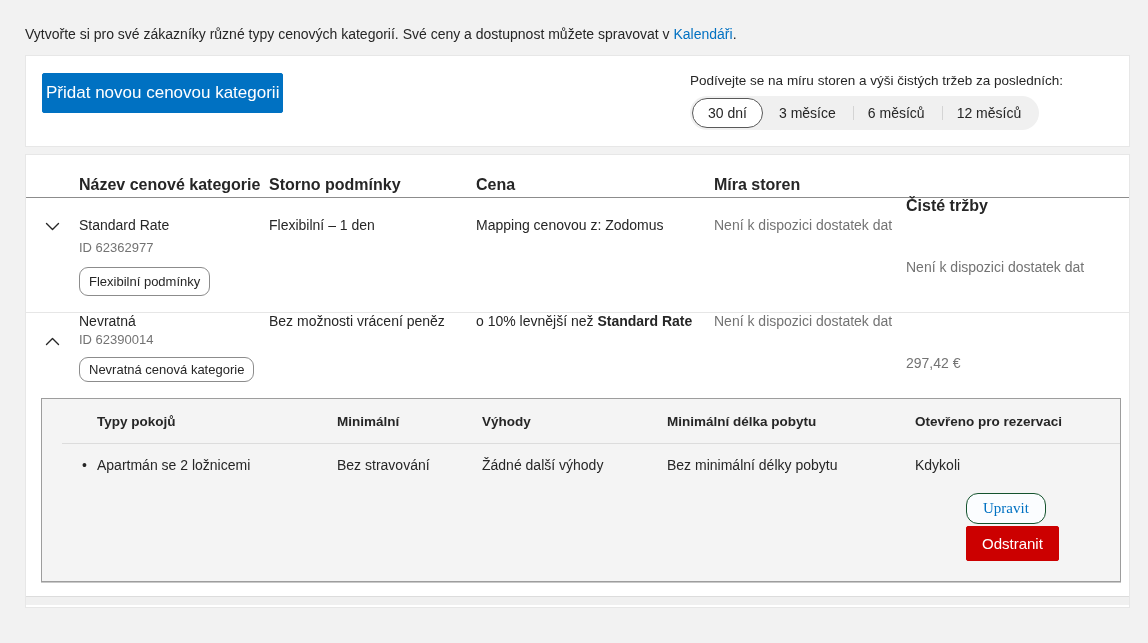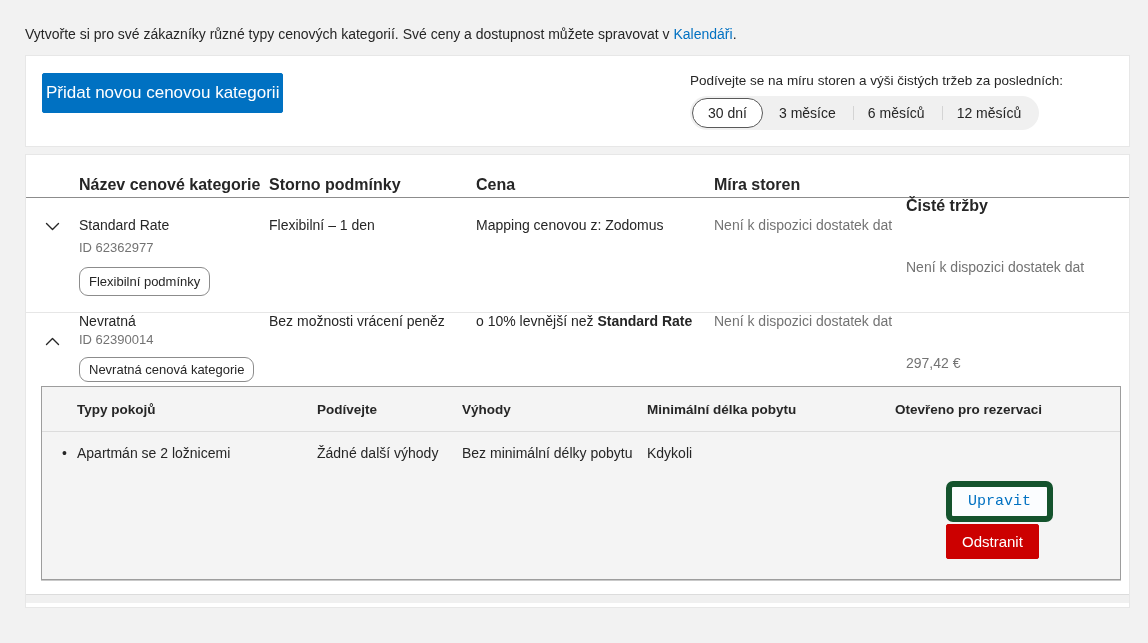--- a/index.html
+++ b/index.html
@@ -57,33 +57,34 @@
   .rate-badge {
     display:inline-block; margin-top:10px; border:1px solid #8c8c8c; background:#fff;
     border-radius:9px; padding:4px 9px; font-size:13px; color:#262626;
   }
   .muted { color:#737373; }
   .last-cell { padding-right:16px;margin-top:42px; }
 
   
   .row2-wrap { border-bottom:none; }
   .expanded-panel {
-    margin:4px 8px 0 15px; background:#f4f4f4; border:1px solid #9d9d9d;
+    margin:16px 8px 0 15px; background:#f4f4f4; border:1px solid #9d9d9d;
     box-shadow:0 1px 0 #c9c9c9;
+    padding-left:20px;
   }
   .p-grid { display:grid; grid-template-columns:240px 145px 185px 248px 1fr; padding-left:35px; }
   .p-head { align-items:center; height:45px; border-bottom:1px solid #dcdcdc; }
   .p-head .th { font-weight:bold; font-size:13.5px; }
   .p-row .td { padding-top:13px; font-size:14px; }
   .room-cell { position:relative; }
   .room-cell::before { content:"•"; position:absolute; left:-15px; top:13px; }
   .panel-buttons { margin:20px 0 20px 904px; display:flex; flex-direction:column; align-items:flex-start; gap:2px; }
   .btn-edit {
-    background:#fbfdff; color:#0071c2; border:6px solid #14532d; border-radius:7px;
-    font-size:15px; padding:6px 16px; cursor:pointer; font-family:Liberation Mono, monospace;
+    background:#fbfdff; color:#0071c2; border:1px solid #14532d; border-radius:12px;
+    font-size:15px; padding:6px 16px; cursor:pointer; font-family:Liberation Serif, serif;
   }
   .btn-delete {
     background:#cc0000; color:#fff; border:1px solid #cc0000; border-radius:2px;
     font-size:15px; padding:8px 15px; cursor:pointer; font-family:inherit;
   }
   .table-footer { margin-top:14px; height:9px; background:#f0f0f0; border-top:1px solid #dcdcdc; }
 </style>
 </head>
 <body>
 
@@ -150,27 +151,28 @@
       <div class="td">
         <span>o 10% levnější než </span><b>Standard Rate</b>
       </div>
       <div class="td muted">Není k dispozici dostatek dat</div>
       <div class="td muted last-cell">297,42 €</div>
     </div>
 
     <div class="expanded-panel">
       <div class="p-grid p-head">
         <div class="th">Typy pokojů</div>
-        <div class="th">Podívejte</div>
+        <div class="th">Minimální</div>
         <div class="th">Výhody</div>
         <div class="th">Minimální délka pobytu</div>
         <div class="th">Otevřeno pro rezervaci</div>
       </div>
       <div class="p-grid p-row">
         <div class="td room-cell">Apartmán se 2 ložnicemi</div>
+        <div class="td">Bez stravování</div>
         <div class="td">Žádné další výhody</div>
         <div class="td">Bez minimální délky pobytu</div>
         <div class="td">Kdykoli</div>
       </div>
       <div class="panel-buttons">
         <button class="btn-edit">Upravit</button>
         <button class="btn-delete">Odstranit</button>
       </div>
     </div>
   </div>

